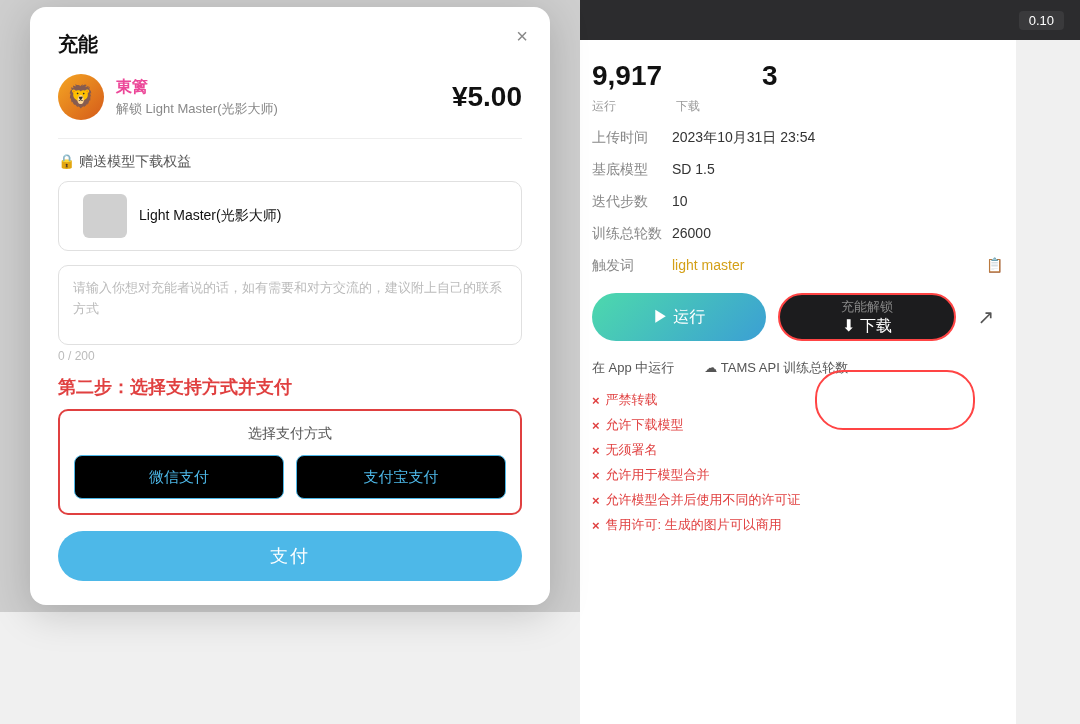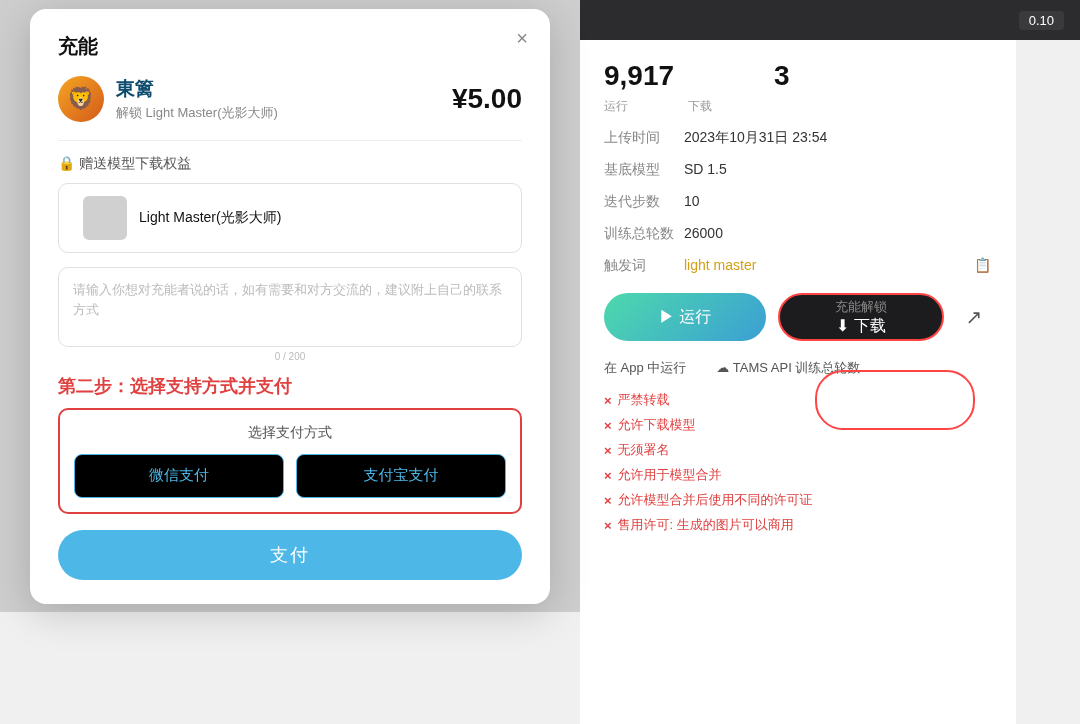--- a/index.html
+++ b/index.html
@@ -42,21 +42,21 @@
     }
 
     
     .right-panel {
       position: absolute;
       top: 40px;
       left: 580px;
       width: 436px;
       height: 684px;
       background: #ffffff;
-      padding: 20px 24px;
+      padding: 20px 12px;
     }
 
     .info-row {
       display: flex;
       margin-bottom: 14px;
       font-size: 14px;
       color: #333;
     }
     .info-label {
       color: #888;
@@ -229,23 +229,23 @@
       display: flex;
       align-items: center;
       justify-content: center;
       font-size: 22px;
       margin-right: 12px;
       color: #fff;
       flex-shrink: 0;
     }
     .seller-info { flex: 1; }
     .seller-name {
-      font-size: 19px;
+      font-size: 16px;
       font-weight: 600;
-      color: #0c4a6e;
+      color: #ec4899;
     }
     .seller-desc {
       font-size: 13px;
       color: #888;
       margin-top: 2px;
     }
     .price-label {
       font-size: 28px;
       font-weight: bold;
       color: #111;
@@ -292,22 +292,22 @@
       border-radius: 10px;
       padding: 12px 14px;
       font-size: 13px;
       color: #aaa;
       min-height: 80px;
       position: relative;
       margin-bottom: 4px;
       line-height: 1.6;
     }
     .char-count {
-      text-align: center;
-      font-size: 10px;
+      text-align: left;
+      font-size: 12px;
       color: #bbb;
       margin-bottom: 12px;
     }
 
     
     .step-two {
       color: #e04040;
       font-size: 18px;
       font-weight: bold;
       margin-bottom: 10px;

